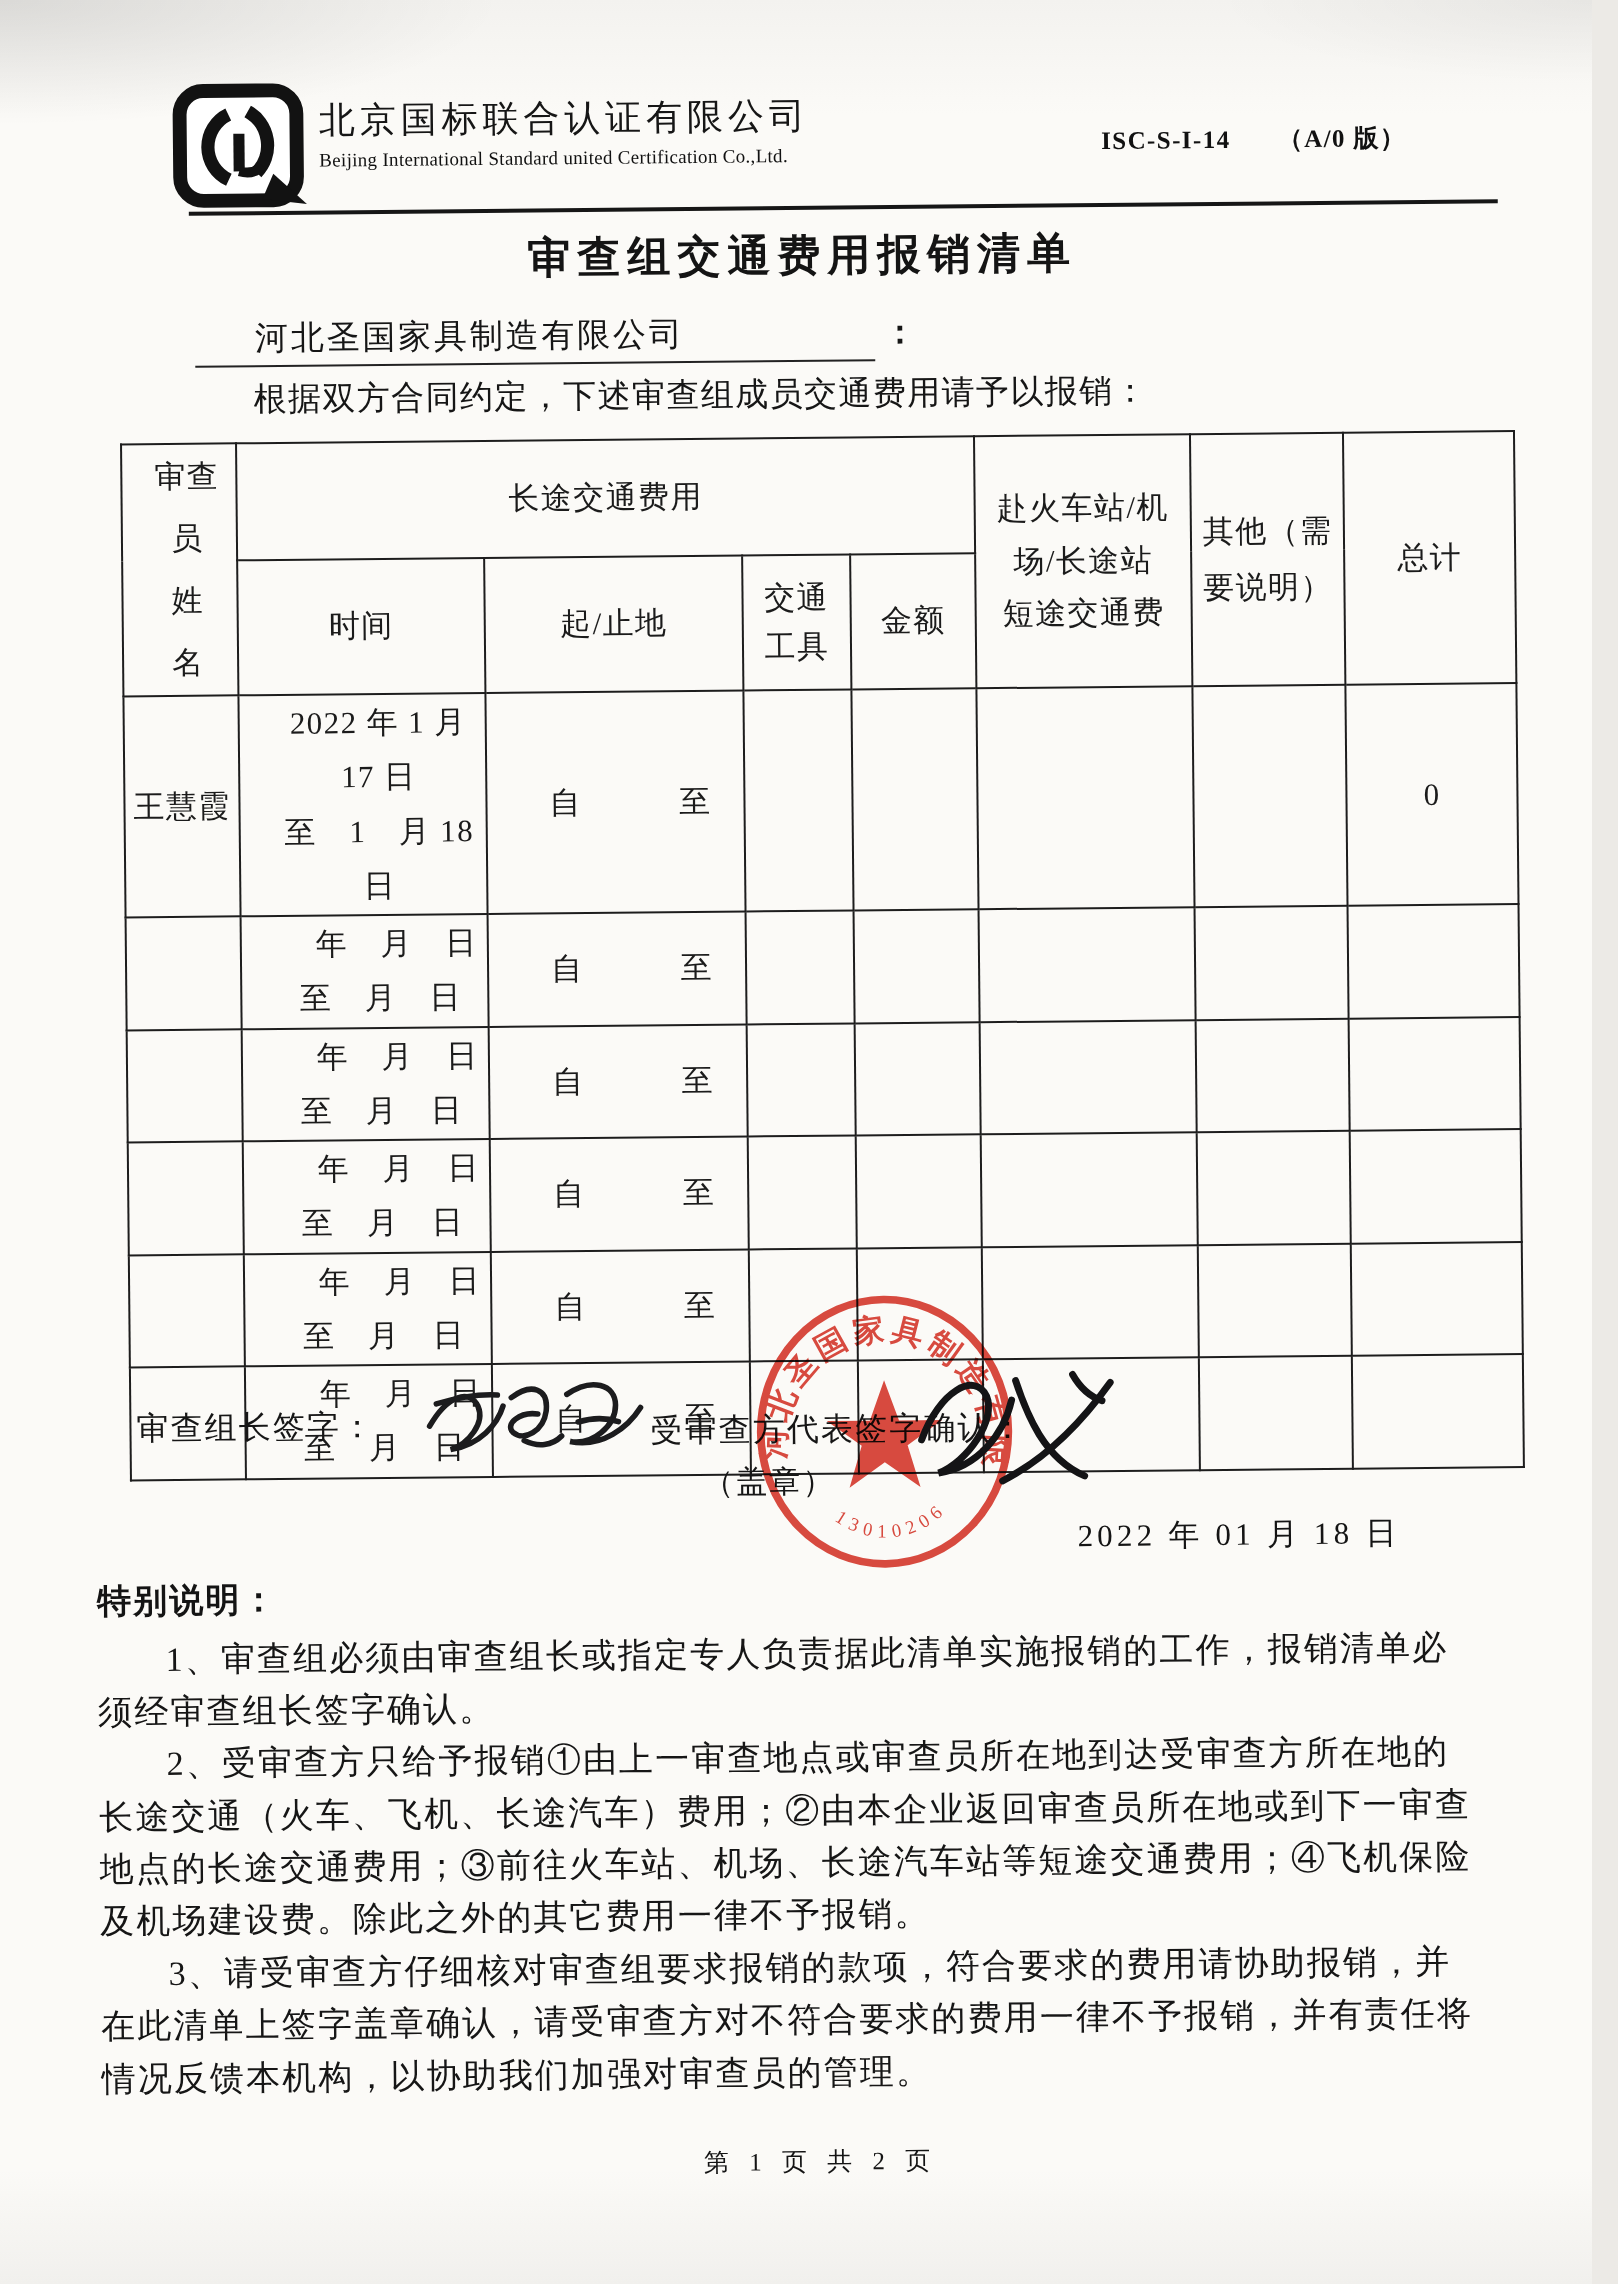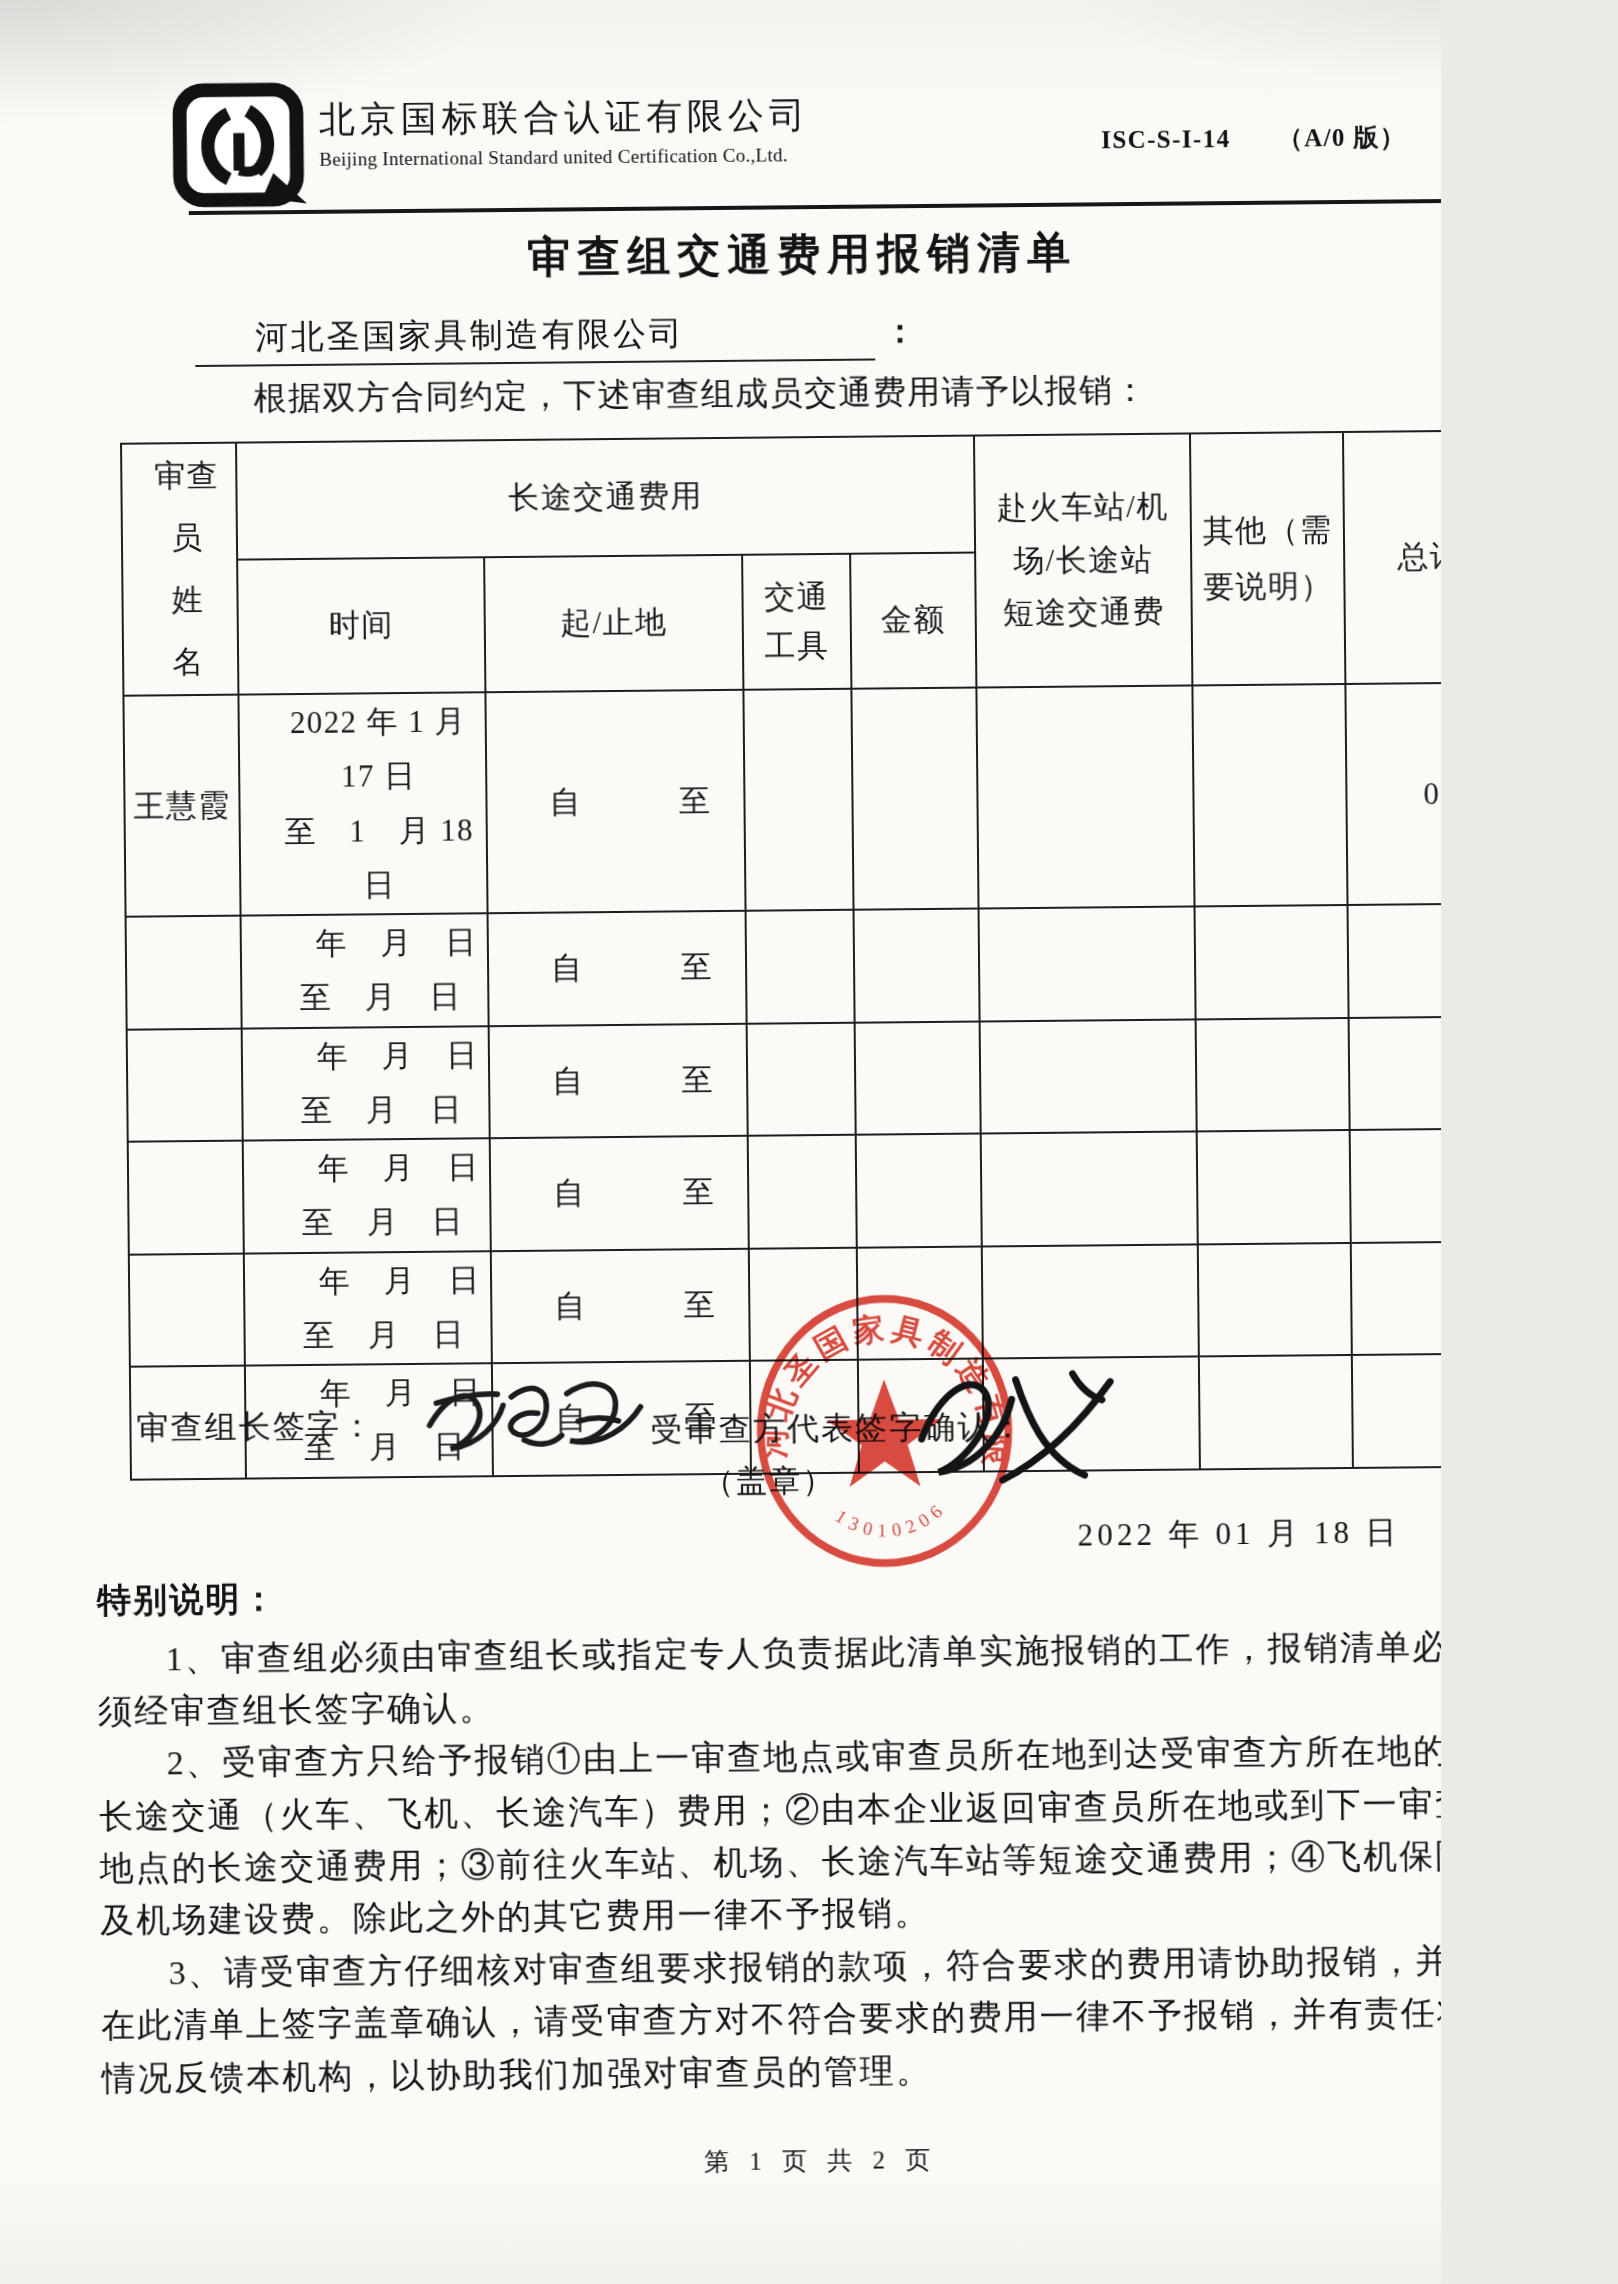--- a/index.html
+++ b/index.html
@@ -4,21 +4,21 @@
 <style>
   html,body{margin:0;padding:0;}
   body{
     width:1618px;height:2284px;
     background:#eceae6;
     font-family:"Liberation Serif","DejaVu Serif",serif;
     color:#1b1b1b;
     overflow:hidden;
   }
   .page{
-    position:relative;width:1441px;height:2284px;
+    position:relative;width:1592px;height:2284px;
     background:
       radial-gradient(836px 209px at 0% 0%, rgba(0,0,0,.10), rgba(0,0,0,0) 60%),
       radial-gradient(627px 139px at 100% 0%, rgba(0,0,0,.05), rgba(0,0,0,0) 60%),
       linear-gradient(180deg,#f3f2ef,#fbfaf7 5%,#fbfaf7 95%,#f1f0ed);
     overflow:hidden;
   }
   .content{
     position:absolute;inset:0;
     transform:rotate(-0.55deg);
     transform-origin:50% 42%;

